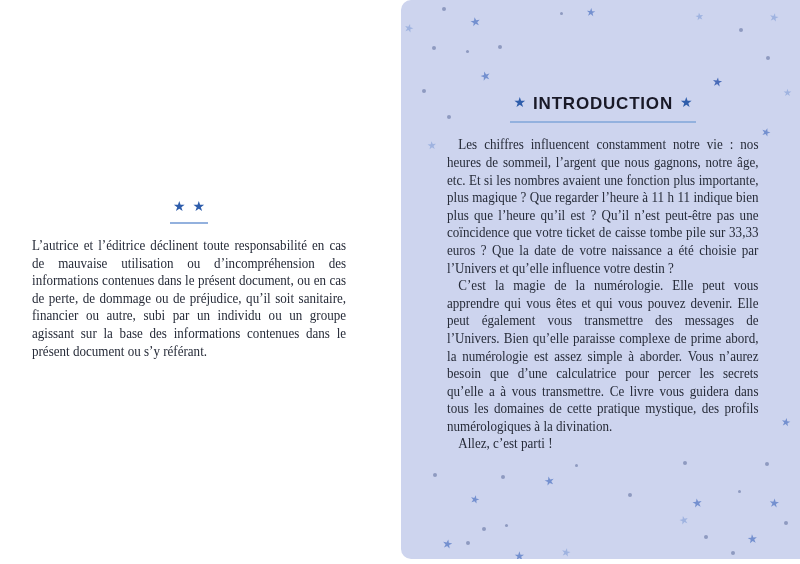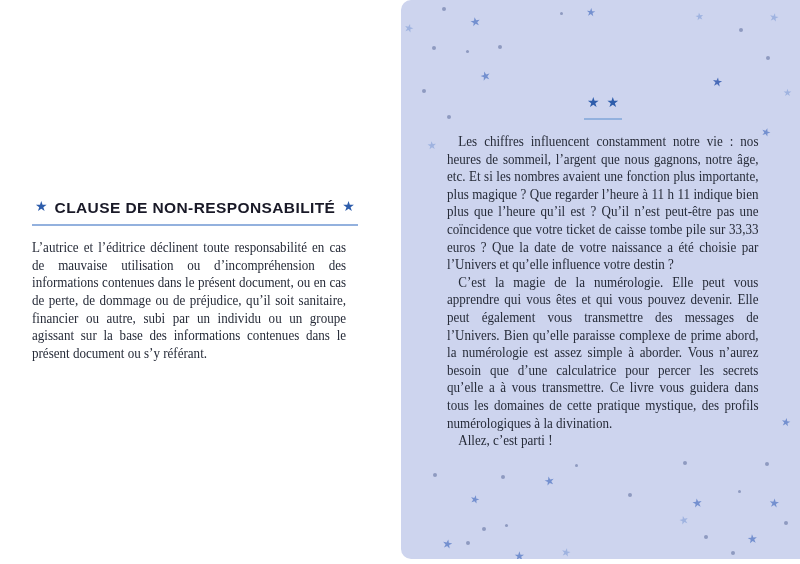--- a/index.html
+++ b/index.html
@@ -49,21 +49,20 @@
 </head>
 <body>
 
 <div class="spread">
 
   <div class="page page-left">
     <div class="content left-content">
       <div class="heading-block">
         <span class="heading-inner">
           <span class="hstar">★</span>
-          <h2 class="heading-text">CLAUSE DE NON-RESPONSABILITÉ</h2>
           <span class="hstar">★</span>
         </span>
       </div>
       <div class="body-text" id="left-paras">
           <p>L’autrice et l’éditrice déclinent toute responsabilité en cas de mauvaise utilisation ou d’incompréhension des informations contenues dans le présent document, ou en cas de perte, de dommage ou de préjudice, qu’il soit sanitaire, financier ou autre, subi par un individu ou un groupe agissant sur la base des informations contenues dans le présent document ou s’y référant.</p>
         </div>
     </div>
   </div>
 
   <div class="page page-right">
@@ -108,20 +107,21 @@
         <span class="decor-dot" style="left: 81px; top: 527px; width: 4px; height: 4px;"></span>
         <span class="decor-dot" style="left: 104px; top: 524px; width: 3px; height: 3px;"></span>
         <span class="decor-dot" style="left: 65px; top: 541px; width: 4px; height: 4px;"></span>
         <span class="decor-dot" style="left: 303px; top: 535px; width: 4px; height: 4px;"></span>
         <span class="decor-dot" style="left: 330px; top: 551px; width: 4px; height: 4px;"></span>
       </div>
     <div class="content right-content">
       <div class="heading-block">
         <span class="heading-inner">
           <span class="hstar">★</span>
+          <h2 class="heading-text">INTRODUCTION</h2>
           <span class="hstar">★</span>
         </span>
       </div>
       <div class="body-text" id="right-paras">
           <p>Les chiffres influencent constamment notre vie&nbsp;: nos heures de sommeil, l’argent que nous gagnons, notre âge, etc. Et si les nombres avaient une fonction plus importante, plus magique&nbsp;? Que regarder l’heure à 11&nbsp;h&nbsp;11 indique bien plus que l’heure qu’il est&nbsp;? Qu’il n’est peut-être pas une coïncidence que votre ticket de caisse tombe pile sur 33,33 euros&nbsp;? Que la date de votre naissance a été choisie par l’Univers et qu’elle influence votre destin&nbsp;?</p>
           <p>C’est la magie de la numérologie. Elle peut vous apprendre qui vous êtes et qui vous pouvez devenir. Elle peut également vous transmettre des messages de l’Univers. Bien qu’elle paraisse complexe de prime abord, la numérologie est assez simple à aborder. Vous n’aurez besoin que d’une calculatrice pour percer les secrets qu’elle a à vous transmettre. Ce livre vous guidera dans tous les domaines de cette pratique mystique, des profils numérologiques à la divination.</p>
           <p>Allez, c’est parti&nbsp;!</p>
         </div>
     </div>
   </div>

